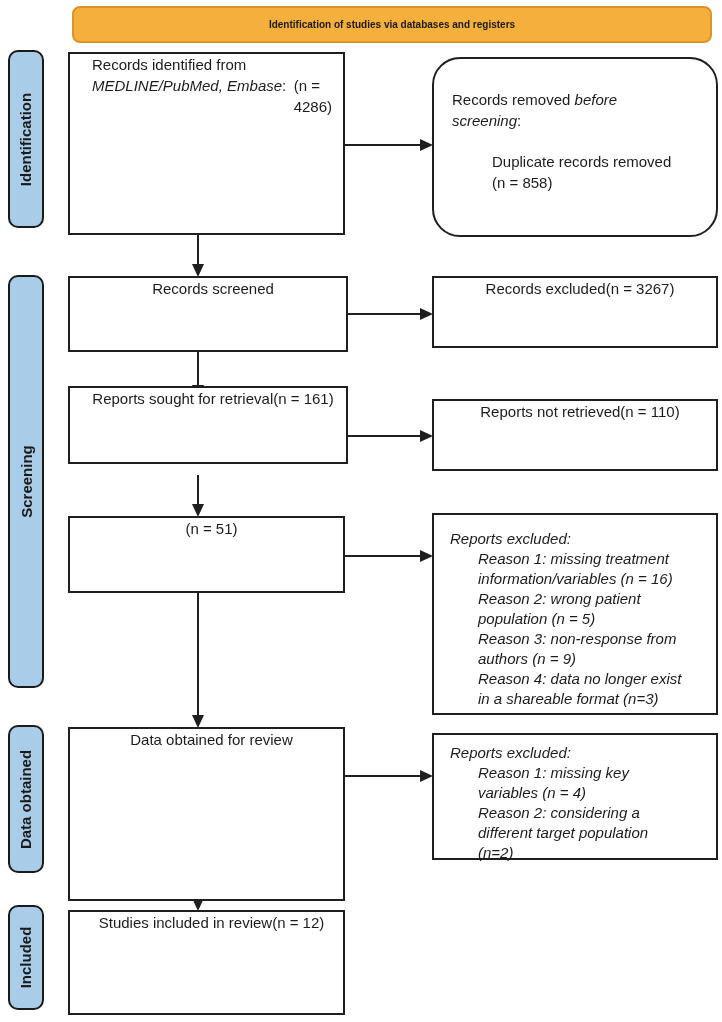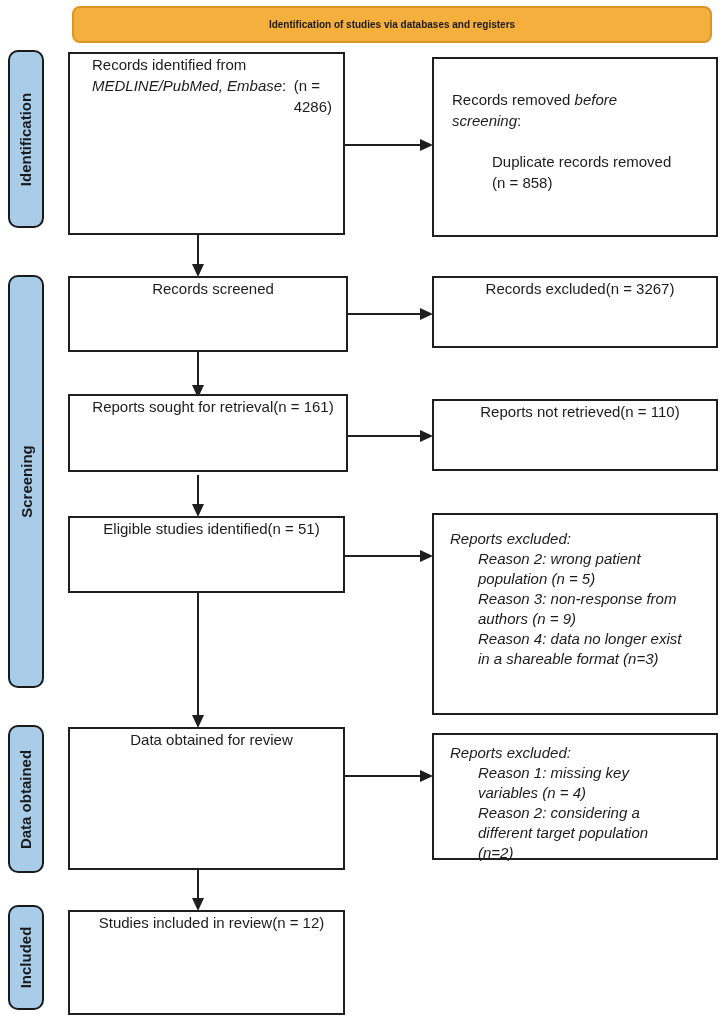--- a/index.html
+++ b/index.html
@@ -119,60 +119,60 @@
   </div>
   <div class="pill" style="top:905px; height:105px;">
     <span class="pill-text">Included</span>
   </div>
 
   <div class="box center pad-l" style="left:68px; top:52px; width:277px; height:183px; padding-left:22px;">
     <div><span>Records identified from </span><i>MEDLINE/PubMed, Embase</i><span>:</span></div>
     <div class="gap-top">(n = 4286)</div>
   </div>
 
-  <div class="box" style="left:432px; top:57px; width:286px; height:180px; padding:30px 40px 0 18px;">
+  <div class="box" style="left:432px; top:57px; width:286px; height:180px; padding:30px 40px 0 18px;border-radius:28px;">
     <div><span>Records removed </span><i>before screening</i><span>:</span></div>
     <div class="sub-indent">
       <div>Duplicate records removed</div>
       <div>(n = 858)</div>
     </div>
   </div>
 
   <div class="box center pad-l" style="left:68px; top:276px; width:280px; height:76px;">
     <div>Records screened</div>
   </div>
 
   <div class="box center pad-l" style="left:432px; top:276px; width:286px; height:72px;">
     <div>Records excluded</div>
     <div>(n = 3267)</div>
   </div>
 
-  <div class="box center pad-l" style="left:68px; top:394px; width:280px; height:78px;">
+  <div class="box center pad-l" style="left:68px; top:386px; width:280px; height:78px;">
     <div>Reports sought for retrieval</div>
     <div>(n = 161)</div>
   </div>
 
   <div class="box center pad-l" style="left:432px; top:399px; width:286px; height:72px;">
     <div>Reports not retrieved</div>
     <div>(n = 110)</div>
   </div>
 
   <div class="box center pad-l" style="left:68px; top:516px; width:277px; height:77px;">
-    <div>Eligible studies identified</div>
     <div>(n = 51)</div>
   </div>
 
   <div class="box reasons-box" style="left:432px; top:513px; width:286px; height:202px; padding:14px 32px 0 16px;">
     <div>Reports excluded:</div>
+    <div class="reason">Reason 1: missing treatment information/variables (n = 16)</div>
     <div class="reason">Reason 2: wrong patient population (n = 5)</div>
     <div class="reason">Reason 3: non-response from authors (n = 9)</div>
     <div class="reason">Reason 4: data no longer exist in a shareable format (n=3)</div>
   </div>
 
-  <div class="box center pad-l" style="left:68px; top:727px; width:277px; height:143px;">
+  <div class="box center pad-l" style="left:68px; top:727px; width:277px; height:174px;">
     <div>Data obtained for review</div>
   </div>
 
   <div class="box reasons-box" style="left:432px; top:733px; width:286px; height:127px; padding:8px 34px 0 16px;">
     <div>Reports excluded:</div>
     <div class="reason">Reason 1: missing key variables (n = 4)</div>
     <div class="reason">Reason 2: considering a different target population (n=2)</div>
   </div>
 
   <div class="box center pad-l" style="left:68px; top:910px; width:277px; height:105px;">

